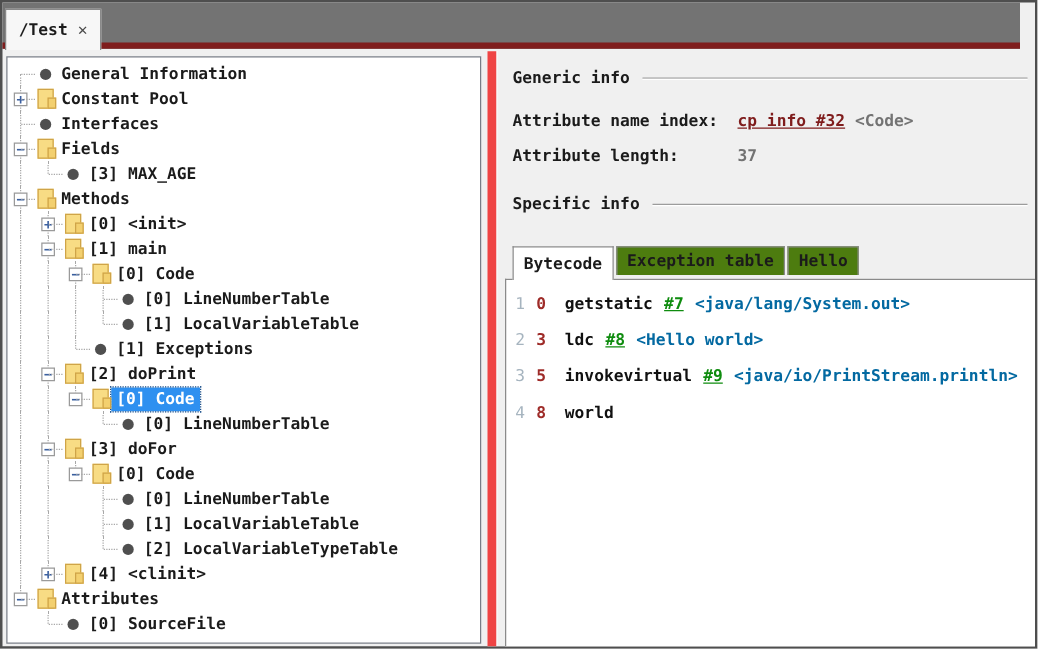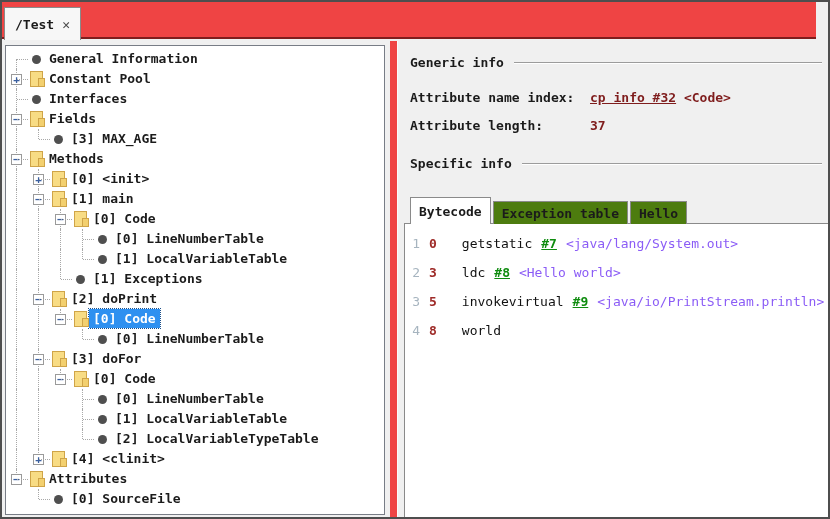--- a/index.html
+++ b/index.html
@@ -4,30 +4,30 @@
 <style>
   * { margin:0; padding:0; box-sizing:border-box; }
   body { width:830px; height:519px; overflow:hidden; background:#d8d8d8;
          font-family:"DejaVu Sans Mono","Liberation Mono",monospace; font-size:13px; color:#1b1b1b; }
   #app { position:relative; width:830px; height:519px; background:#f0f0f0;
          border:2px solid #4e4e4e; }
   .inner { position:absolute; inset:0; }
 
   
   .tabstrip { position:absolute; left:0; right:12px; top:0; height:37px;
-              background:#ef4444; border-bottom:2px solid #7f1d1d; }
+              background:#737373; border-bottom:5px solid #7f1d1d; }
   .file-tab { position:absolute; left:2px; top:5px; height:33px; background:#f7f7f7;
               border:1px solid #8a8a8a; border-bottom:none; display:flex; align-items:center;
               gap:8px; padding:0 10px; font-weight:bold; cursor:default; }
   .tab-close { color:#4a4a4a; font-weight:bold; font-size:13px; line-height:13px; cursor:pointer; }
 
   
   .tree-panel { position:absolute; left:3px; top:43px; width:380px; bottom:2px;
                 background:#ffffff; border:1px solid #787d86; padding-top:3px; overflow:hidden; }
-  .trow { display:flex; align-items:flex-start; height:20px; white-space:nowrap; }
+  .trow { display:flex; align-items:center; height:20px; white-space:nowrap; }
   .gcell { position:relative; width:22px; height:20px; flex:none; }
   .gcell.v::before  { content:""; position:absolute; left:10px; top:0; bottom:0; border-left:1px dotted #a8a8a8; }
   .gcell.t::before  { content:""; position:absolute; left:10px; top:0; bottom:0; border-left:1px dotted #a8a8a8; }
   .gcell.t::after   { content:""; position:absolute; left:11px; right:0; top:10px; border-top:1px dotted #a8a8a8; }
   .gcell.l::before  { content:""; position:absolute; left:10px; top:0; height:10px; border-left:1px dotted #a8a8a8; }
   .gcell.l::after   { content:""; position:absolute; left:11px; right:0; top:10px; border-top:1px dotted #a8a8a8; }
   .gcell.r::before  { content:""; position:absolute; left:10px; top:10px; bottom:0; border-left:1px dotted #a8a8a8; }
   .gcell.r::after   { content:""; position:absolute; left:11px; right:0; top:10px; border-top:1px dotted #a8a8a8; }
   .expander { position:absolute; left:5px; top:5px; width:11px; height:11px; background:#fff;
               border:1px solid #9a9a9a; color:#3a5f9f; font:bold 11px/9px "DejaVu Sans Mono",monospace;
@@ -43,36 +43,36 @@
   
   .right-panel { position:absolute; left:388px; top:39px; right:0; bottom:0;
                  border-left:7px solid #ef4444; box-shadow:inset 1px 0 0 #fbfbfb;
                  padding:0 6px 0 13px; display:flex; flex-direction:column; background:#f0f0f0; }
   .section-hdr { display:flex; align-items:center; font-weight:bold; }
   .rule { flex:1; margin-left:10px; height:2px; border-top:1px solid #9c9c9c; border-bottom:1px solid #ffffff; }
   .info-rows { margin-top:14px; }
   .info-row { display:flex; line-height:28px; }
   .info-label { width:180px; font-weight:bold; flex:none; }
   .cp-link { color:#7f1d1d; font-weight:bold; text-decoration:underline; cursor:pointer; }
-  .maroon { color:#7f1d1d; font-weight:bold; }
+  .maroon { color:#737373; font-weight:bold; }
   .spec-hdr { margin-top:16px;text-align:center; }
 
-  .tabs { display:flex; align-items:flex-end; margin-top:26px; margin-bottom:-1px; position:relative; z-index:2; }
+  .tabs { display:flex; align-items:flex-start; margin-top:26px; margin-bottom:-1px; position:relative; z-index:2; }
   .tab2 { border:1px solid #8a8a8a; border-bottom:none; padding:0 8px; display:flex; align-items:center; cursor:pointer; }
   .tab2.on  { background:#ffffff; height:27px; font-weight:bold; }
   .tab2.off { background:#4d7c0f; height:23px; margin-left:2px; font-weight:bold; }
 
   .bc-panel { flex:1; background:#ffffff; border:1px solid #8a8a8a; border-right:none; border-bottom:none;
               margin-left:-6px; margin-right:-6px; padding:5px 6px; overflow:hidden; }
   .bc-line { line-height:29px; white-space:nowrap; }
   .bc-num { display:inline-block; width:9px; text-align:right; color:#a6b4bf; }
   .bc-off { color:#9e2b28; font-weight:bold; margin-left:9px; }
-  .bc-mn  { color:#111; font-weight:normal; margin-left:25px; }
+  .bc-mn  { color:#111; font-weight:bold; margin-left:15px; }
   .bc-ref { color:#0f8c0f; font-weight:bold; text-decoration:underline; margin-left:9px; cursor:pointer; }
-  .bc-cmt { color:#8b5cf6; margin-left:9px; }
+  .bc-cmt { color:#0369a1; margin-left:9px;font-weight:bold; }
 </style>
 </head>
 <body>
 
 <div id="app">
   <div class="inner">
 
     <div class="tabstrip">
       <div class="file-tab">
         <span>/Test</span>

